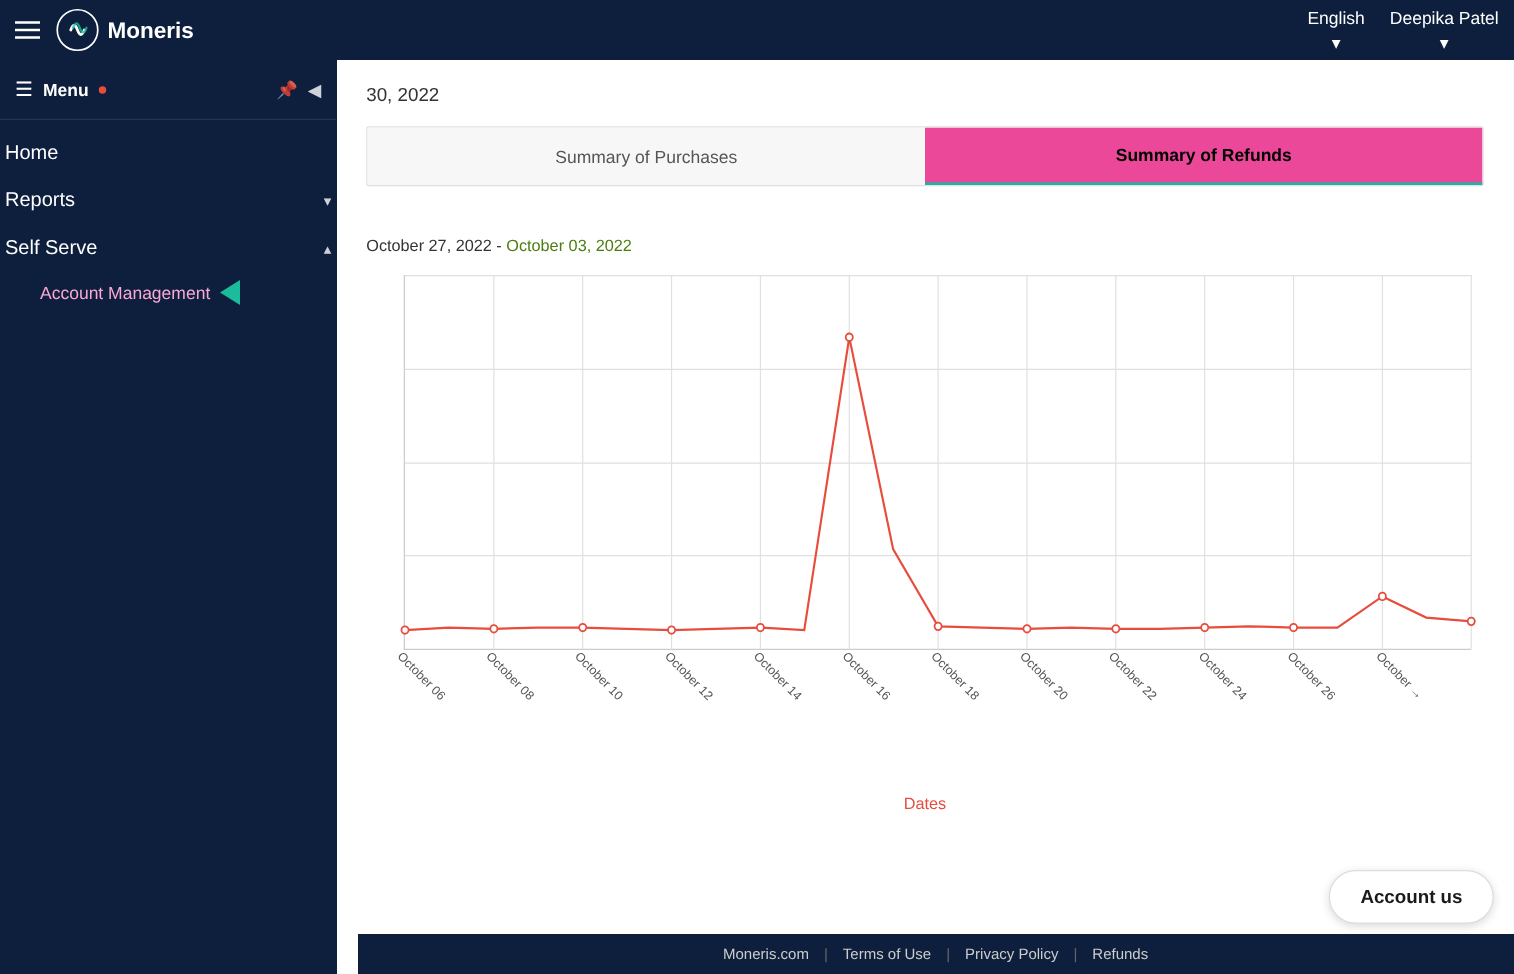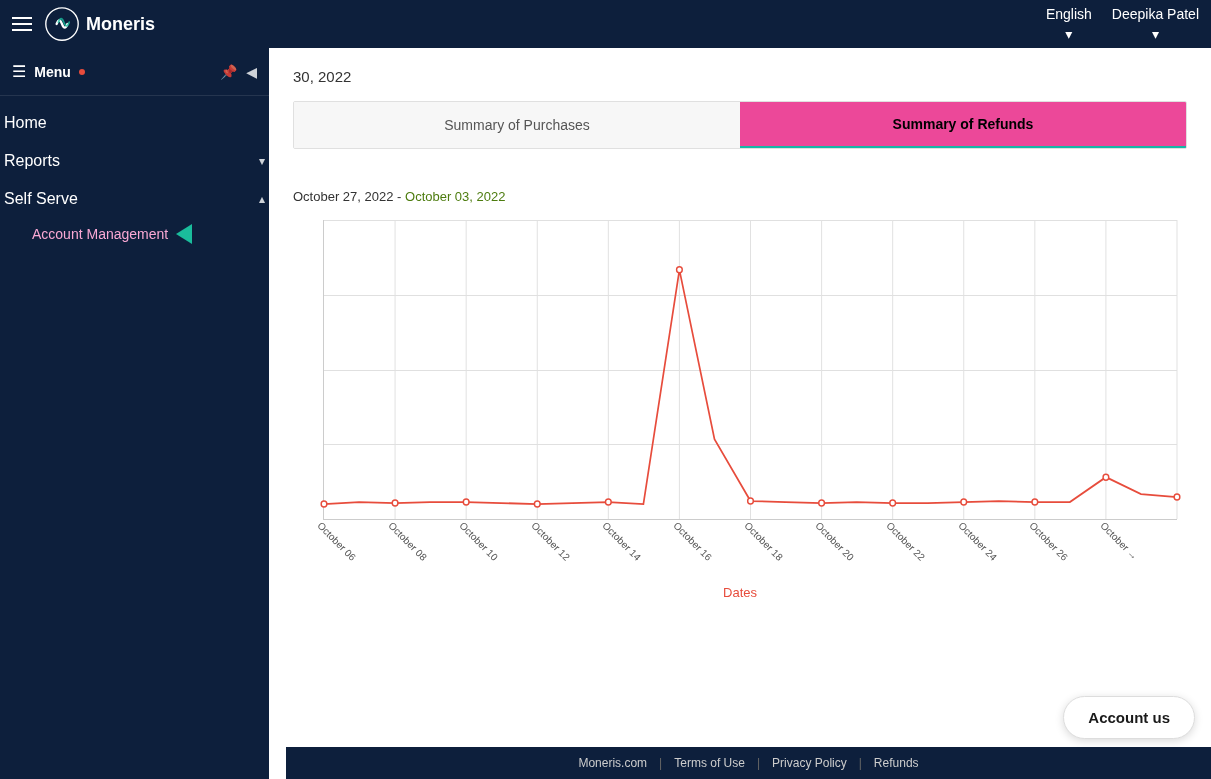--- a/index.html
+++ b/index.html
@@ -169,20 +169,21 @@
       color: #555;
       transform: rotate(45deg);
       transform-origin: left top;
       white-space: nowrap;
     }
 
     .chart-x-axis-title {
       text-align: center;
       font-size: 13px;
       color: #e74c3c;
+      margin-top: 50px;
     }
 
     
     .footer {
       position: fixed;
       bottom: 0;
       left: 286px;
       right: 0;
       background: #0d1f3c;
       height: 32px;

